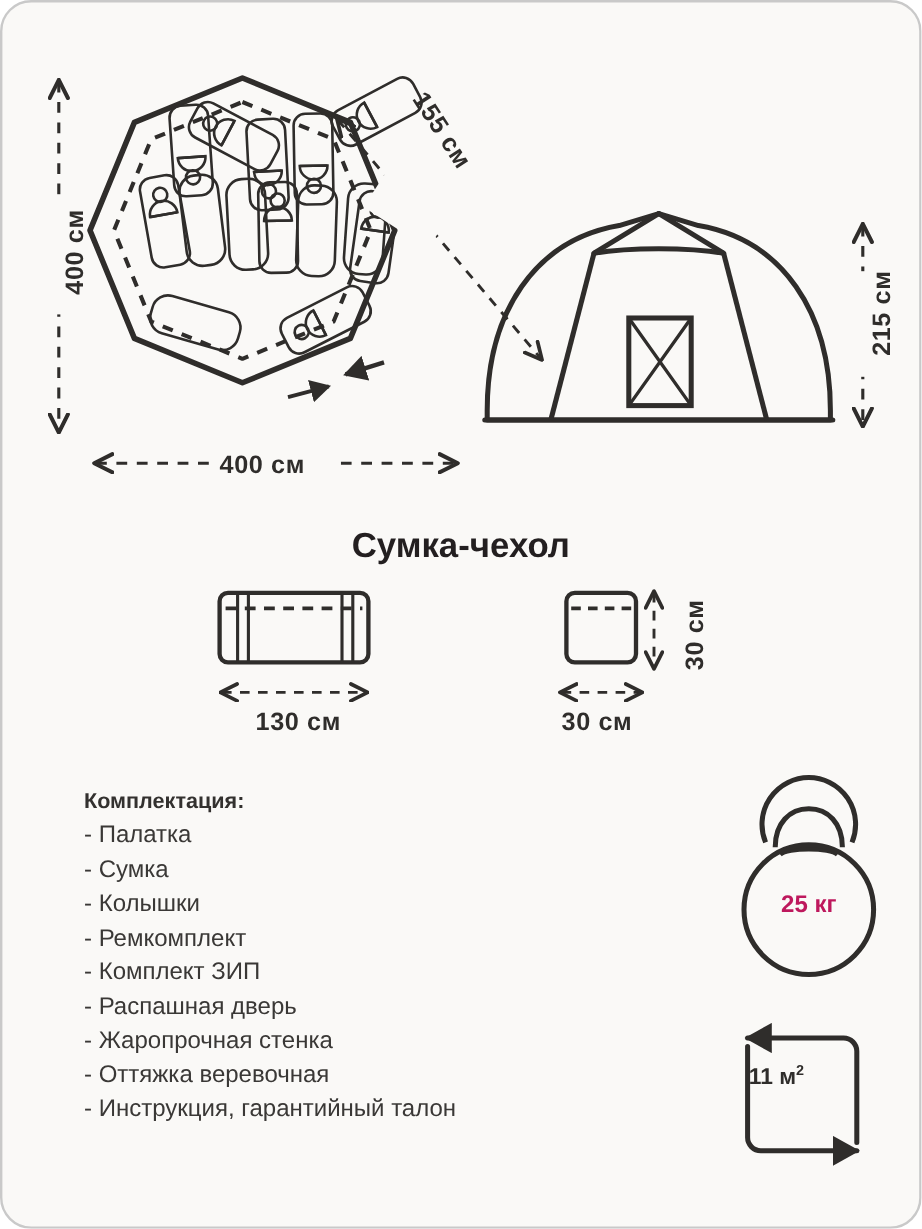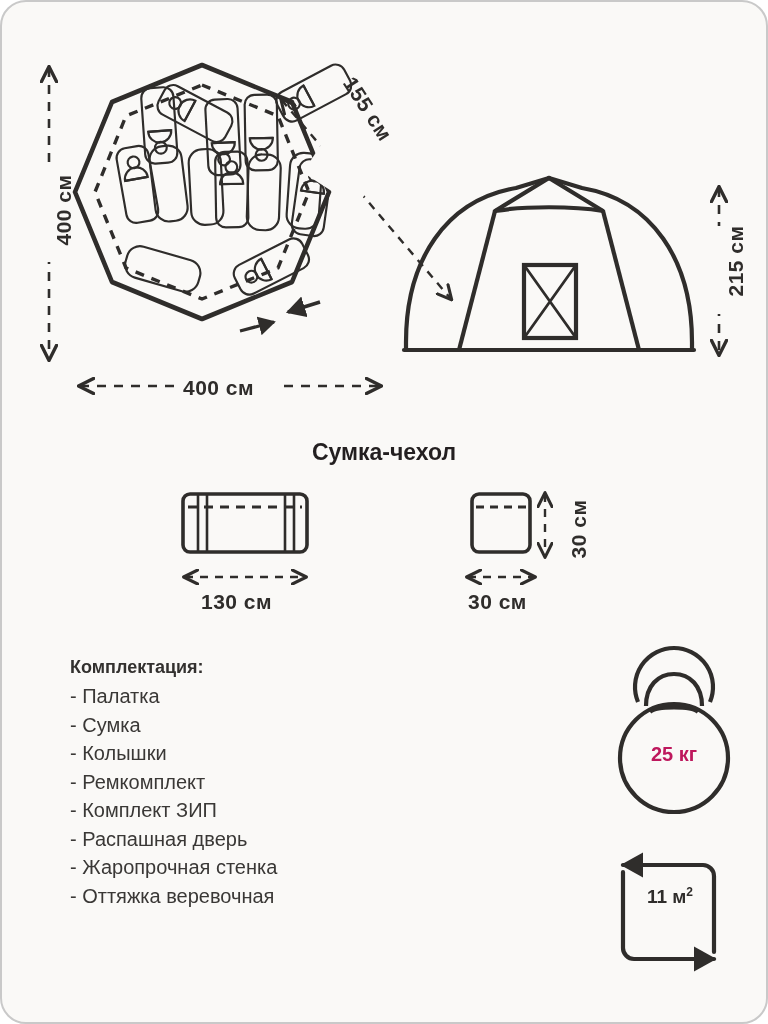--- a/index.html
+++ b/index.html
@@ -52,26 +52,26 @@
   #dim-elev-height-label {
     left: 698px; top: 247px;
     font-size: 21px;
     transform: rotate(-90deg);
     transform-origin: center center;
   }
   #bag-title {
     position: absolute;
     left: 0; right: 0; top: 437px;
     text-align: center;
-    font-size: 23px;
+    font-size: 29px;
     font-weight: bold;
     color: #231f20;
   }
   #dim-bag-len-label {
-    left: 199px; top: 588px;
+    left: 211px; top: 588px;
     font-size: 21px;
   }
   #dim-bag-w-label {
     left: 466px; top: 588px;
     font-size: 21px;
   }
   #dim-bag-h-label {
     left: 548px; top: 515px;
     font-size: 21px;
     transform: rotate(-90deg);
@@ -103,21 +103,20 @@
     width: 96px;
     text-align: center;
     font-size: 20px;
     font-weight: bold;
     color: #be185d;
   }
   #area-value {
     position: absolute;
     left: 622px; top: 883px;
     width: 92px;
-    text-align: center;
     font-size: 19px;
     font-weight: bold;
     color: #2f2d2b;
   }
   #area-value sup { font-size: 12px; }
 </style>
 </head>
 <body>
 
 <div id="sheet">
@@ -285,19 +284,20 @@
 
   <ul id="kit-list">
       <li>- Палатка</li>
       <li>- Сумка</li>
       <li>- Колышки</li>
       <li>- Ремкомплект</li>
       <li>- Комплект ЗИП</li>
       <li>- Распашная дверь</li>
       <li>- Жаропрочная стенка</li>
       <li>- Оттяжка веревочная</li>
+      <li>- Инструкция, гарантийный талон</li>
     </ul>
 
   <div id="weight-value">25 кг</div>
 
   <div id="area-value">11 м<sup>2</sup></div>
 
 </div>
 
 </body></html>

